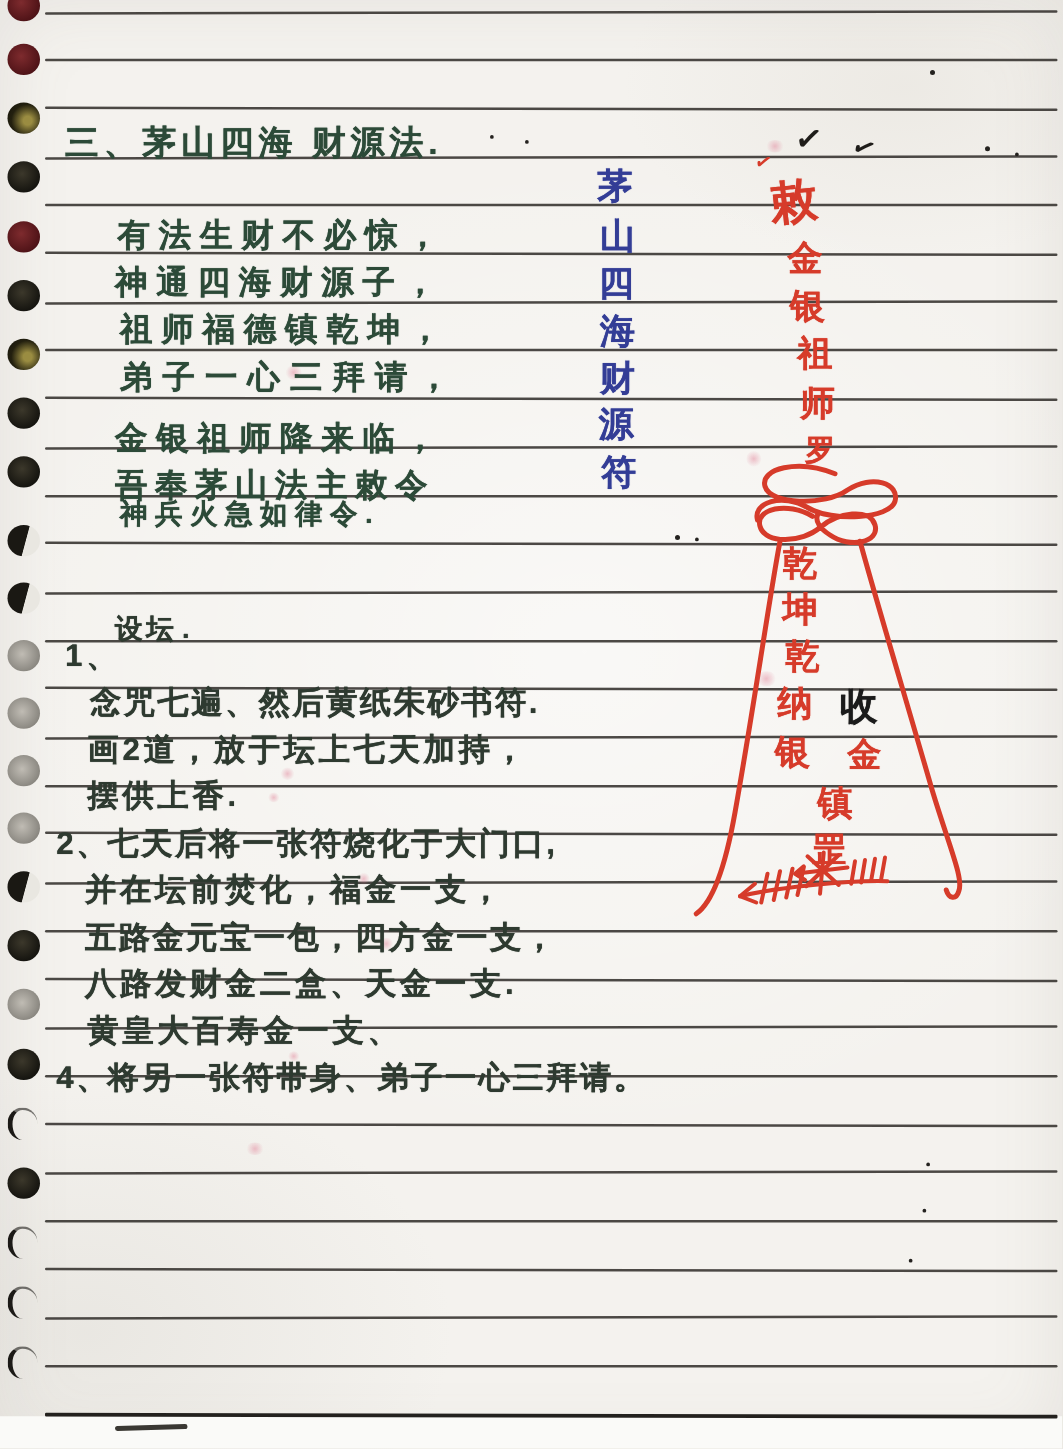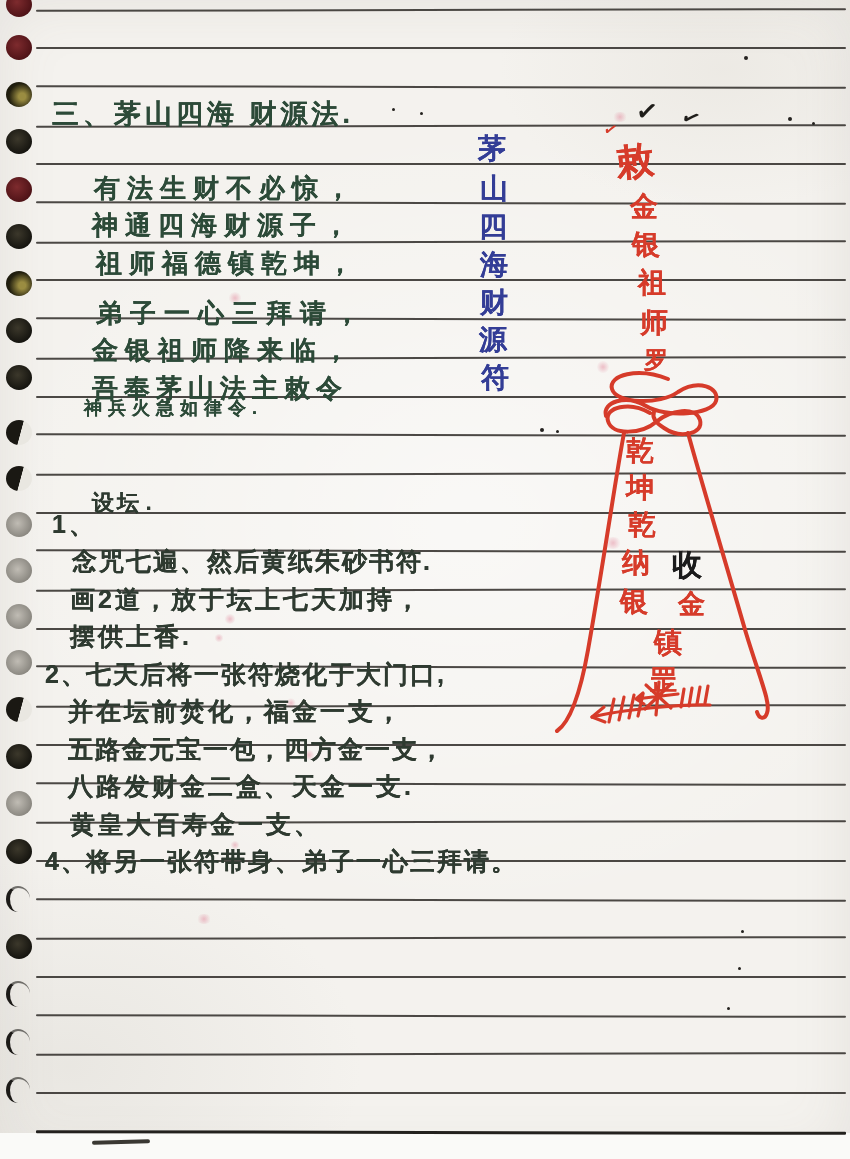--- a/index.html
+++ b/index.html
@@ -41,24 +41,24 @@
 
 <div id="page">
   <div class="bottom-strip"></div>
   <div class="edge-dash"></div>
 
   <span class="hw" style="left:52px;top:96px;font-size:27px;letter-spacing:4px;">三、茅山四海 财源法.</span>
 
   <span class="hw" style="left:94px;top:171px;font-size:26px;letter-spacing:7px;">有法生财不必惊，</span>
   <span class="hw" style="left:92px;top:208px;font-size:26px;letter-spacing:7px;">神通四海财源子，</span>
   <span class="hw" style="left:96px;top:246px;font-size:26px;letter-spacing:7px;">祖师福德镇乾坤，</span>
-  <span class="hw" style="left:96px;top:284px;font-size:26px;letter-spacing:8px;margin-top:12px;">弟子一心三拜请，</span>
+  <span class="hw" style="left:96px;top:284px;font-size:26px;letter-spacing:8px;">弟子一心三拜请，</span>
   <span class="hw" style="left:92px;top:321px;font-size:26px;letter-spacing:7px;margin-top:12px;">金银祖师降来临，</span>
   <span class="hw" style="left:92px;top:371px;font-size:26px;letter-spacing:6px;">吾奉茅山法主敕令</span>
-  <span class="hw" style="left:84px;top:396px;font-size:18px;letter-spacing:6px;">神兵火急如律令.</span>
+  <span class="hw" style="left:96px;top:396px;font-size:22px;letter-spacing:6px;">神兵火急如律令.</span>
 
   <span class="hw blue" style="left:478px;top:130px;font-size:28px;">茅</span>
   <span class="hw blue" style="left:480px;top:170px;font-size:28px;">山</span>
   <span class="hw blue" style="left:479px;top:208px;font-size:28px;">四</span>
   <span class="hw blue" style="left:480px;top:246px;font-size:28px;">海</span>
   <span class="hw blue" style="left:480px;top:284px;font-size:28px;">财</span>
   <span class="hw blue" style="left:479px;top:321px;font-size:28px;">源</span>
   <span class="hw blue" style="left:481px;top:359px;font-size:28px;">符</span>
 
   <span class="hw red" style="left:616px;top:136px;font-size:38px;transform:rotate(-6deg);">敕</span>

